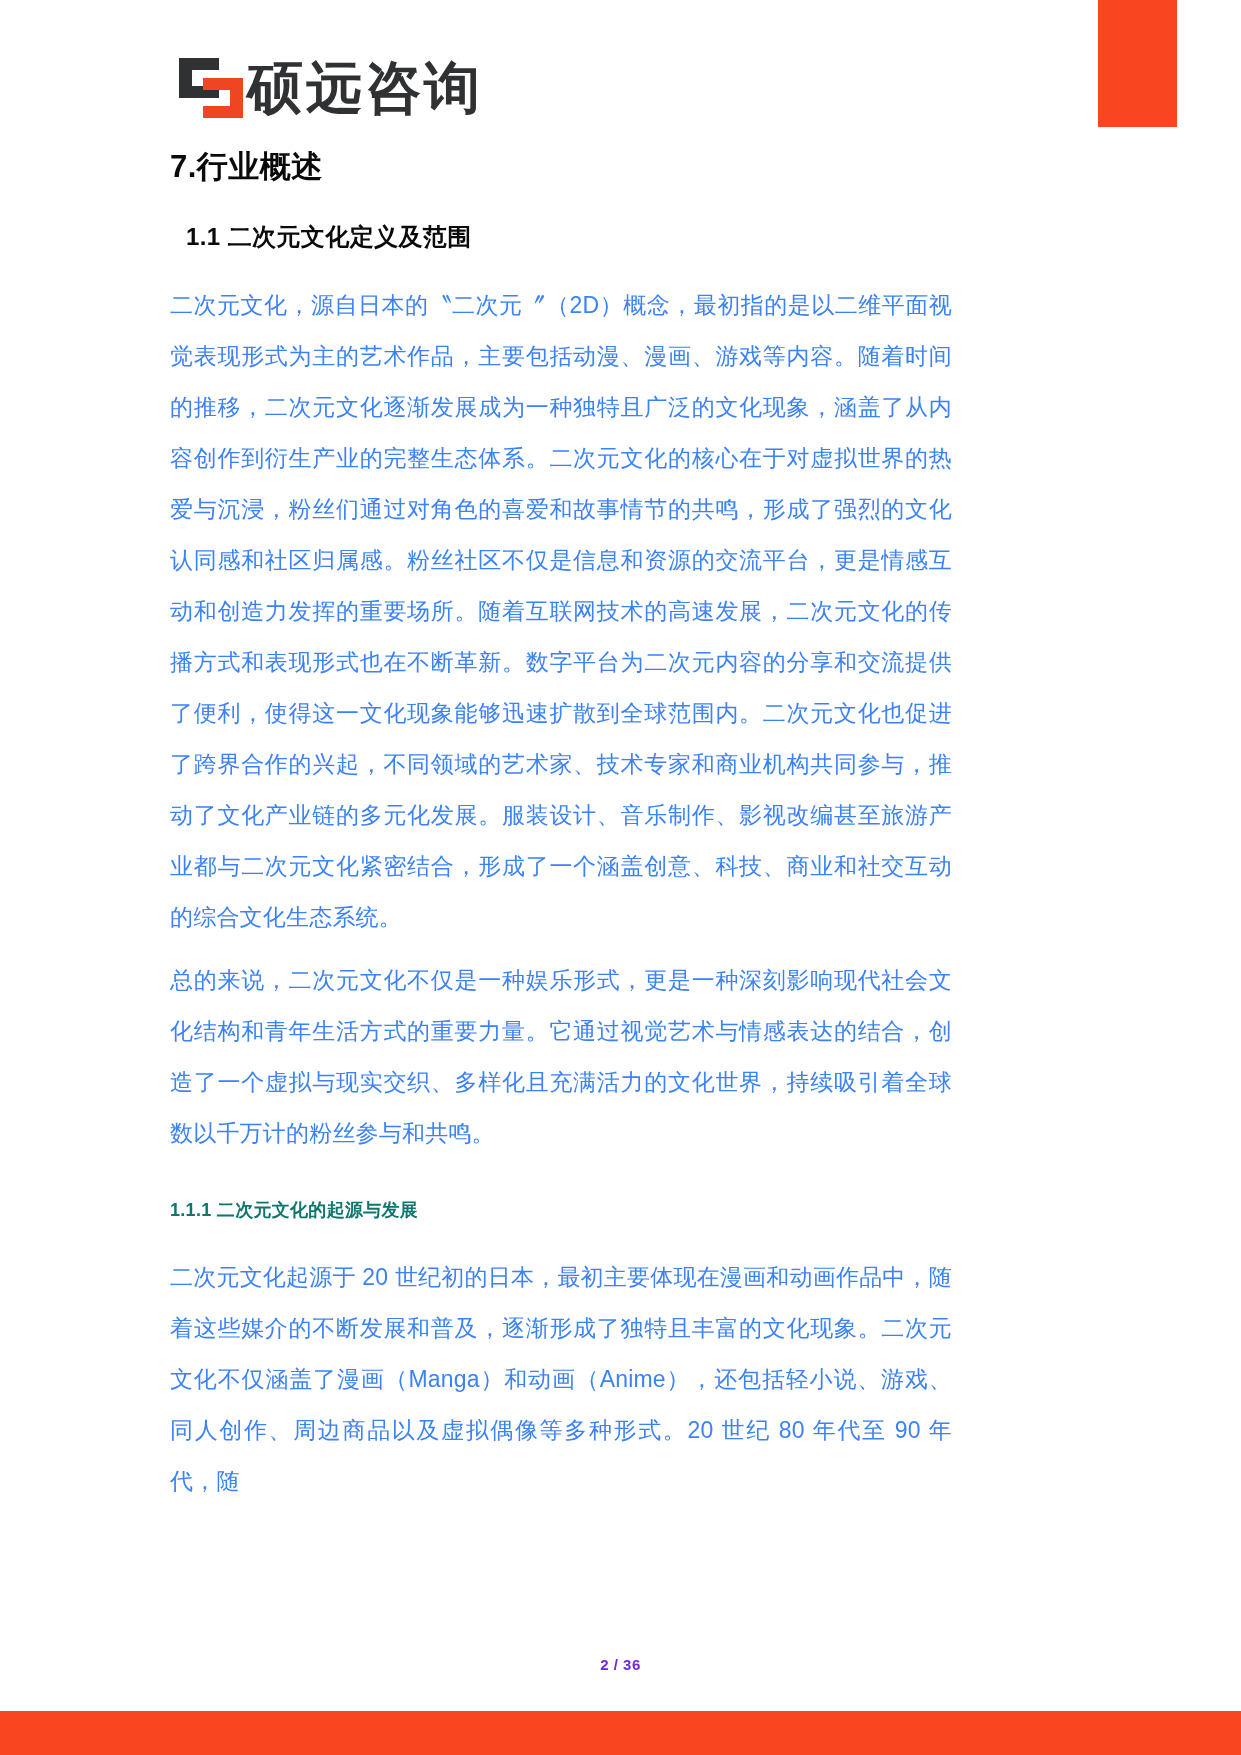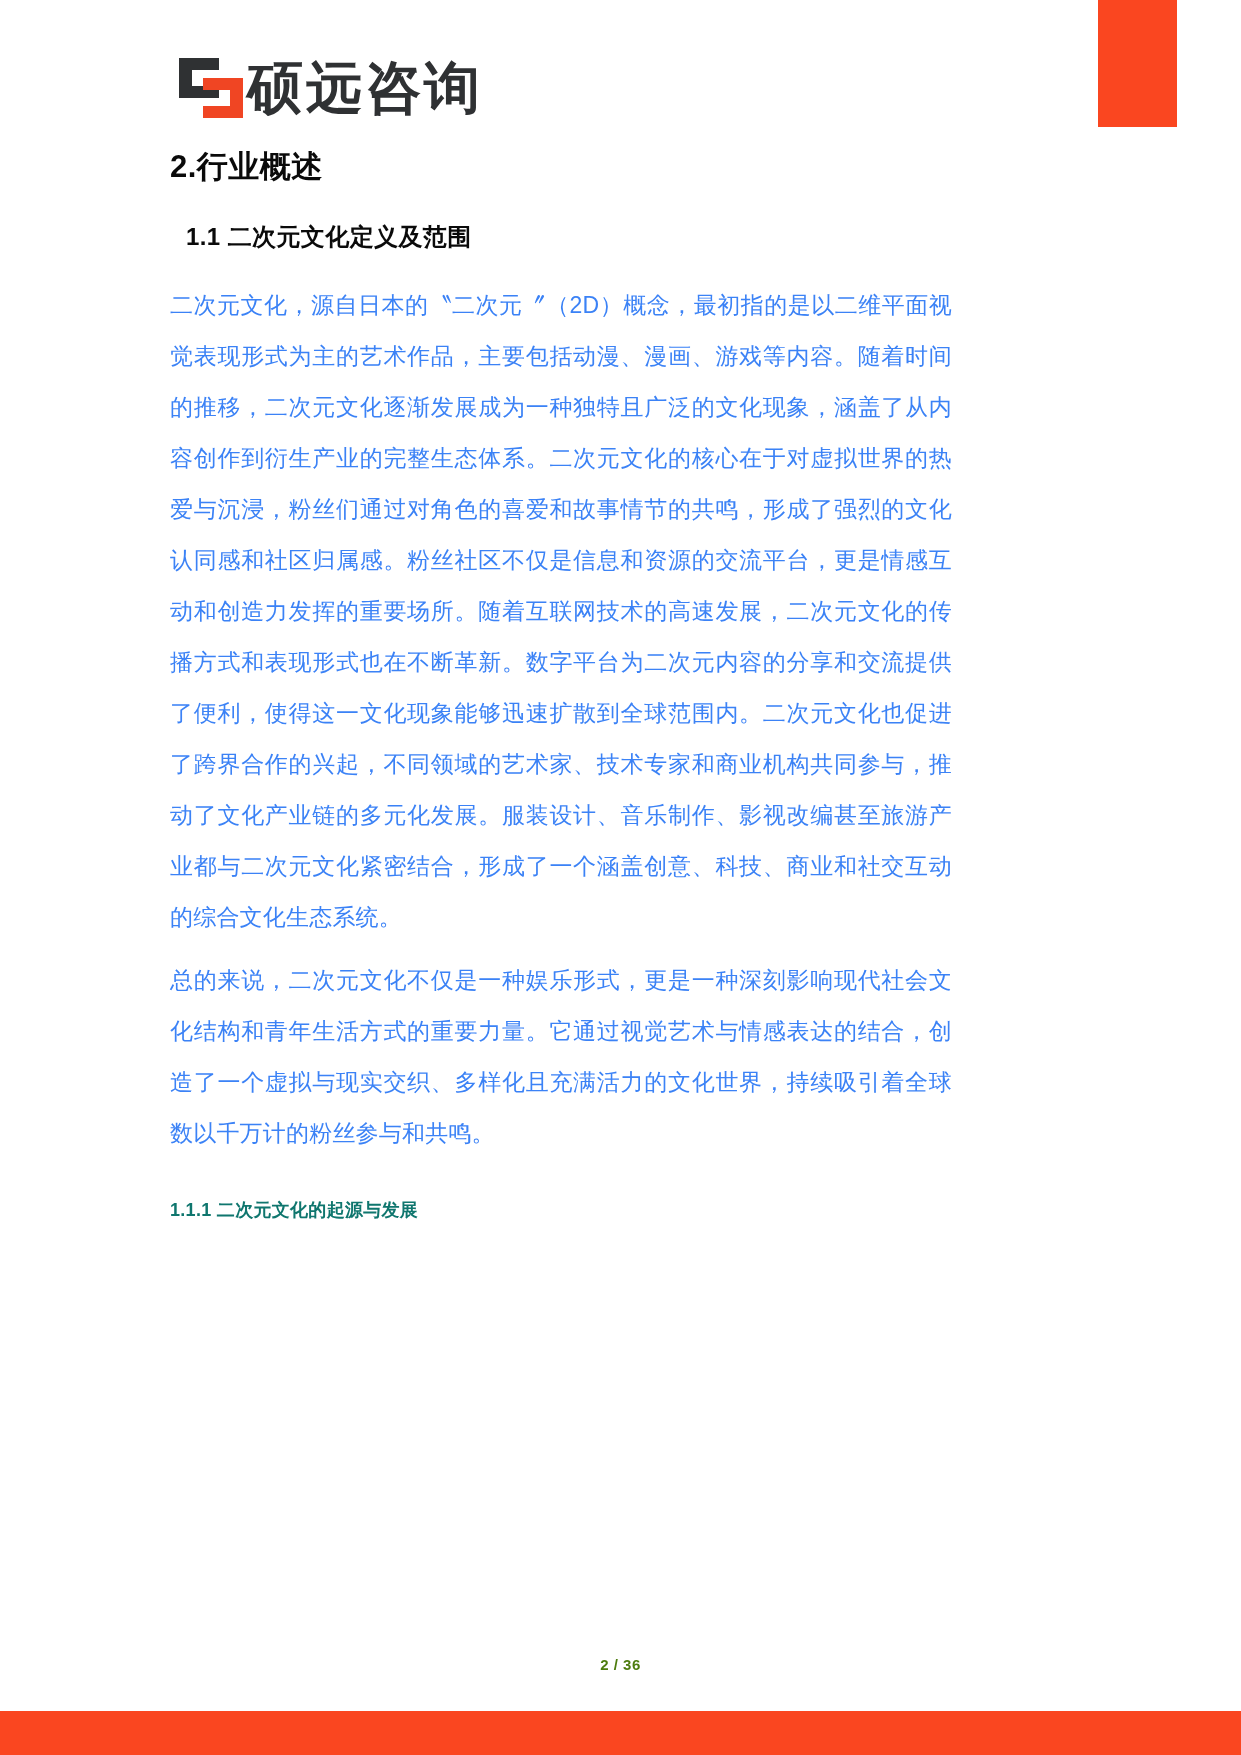--- a/index.html
+++ b/index.html
@@ -112,21 +112,21 @@
 
   
   .page-number {
     position: absolute;
     left: 0;
     right: 0;
     bottom: 82px;
     text-align: center;
     font-size: 15px;
     font-weight: 700;
-    color: #4d7c0f;
+    color: #6d28d9;
     letter-spacing: 0.5px;
   }
 </style>
 </head>
 <body>
 
 <div class="corner-block"></div>
 <div class="footer-bar"></div>
 <div class="footer-bar-notch"></div>
 
@@ -137,26 +137,27 @@
       <path d="M4 6 H44 V18 H17 V34 H44 V46 H4 Z" fill="#2f3133"></path>
 
       <path d="M68 26 V66 H28 V54 H55 V38 H28 V26 Z" fill="#F04523"></path>
     </svg>
   </span>
   <span class="logo-word">硕远咨询</span>
 </div>
 
 <div class="page-body">
 
-  <h1 class="doc-h1">2.行业概述</h1>
+  <h1 class="doc-h1">7.行业概述</h1>
 
   <h2 class="doc-h2">1.1  二次元文化定义及范围</h2>
 
   <p class="doc-p">二次元文化，源自日本的〝二次元〞（2D）概念，最初指的是以二维平面视觉表现形式为主的艺术作品，主要包括动漫、漫画、游戏等内容。随着时间的推移，二次元文化逐渐发展成为一种独特且广泛的文化现象，涵盖了从内容创作到衍生产业的完整生态体系。二次元文化的核心在于对虚拟世界的热爱与沉浸，粉丝们通过对角色的喜爱和故事情节的共鸣，形成了强烈的文化认同感和社区归属感。粉丝社区不仅是信息和资源的交流平台，更是情感互动和创造力发挥的重要场所。随着互联网技术的高速发展，二次元文化的传播方式和表现形式也在不断革新。数字平台为二次元内容的分享和交流提供了便利，使得这一文化现象能够迅速扩散到全球范围内。二次元文化也促进了跨界合作的兴起，不同领域的艺术家、技术专家和商业机构共同参与，推动了文化产业链的多元化发展。服装设计、音乐制作、影视改编甚至旅游产业都与二次元文化紧密结合，形成了一个涵盖创意、科技、商业和社交互动的综合文化生态系统。</p>
 
   <p class="doc-p">总的来说，二次元文化不仅是一种娱乐形式，更是一种深刻影响现代社会文化结构和青年生活方式的重要力量。它通过视觉艺术与情感表达的结合，创造了一个虚拟与现实交织、多样化且充满活力的文化世界，持续吸引着全球数以千万计的粉丝参与和共鸣。</p>
 
   <h3 class="doc-h3">1.1.1  二次元文化的起源与发展</h3>
 
+  <p class="doc-p last">二次元文化起源于 20 世纪初的日本，最初主要体现在漫画和动画作品中，随着这些媒介的不断发展和普及，逐渐形成了独特且丰富的文化现象。二次元文化不仅涵盖了漫画（Manga）和动画（Anime），还包括轻小说、游戏、同人创作、周边商品以及虚拟偶像等多种形式。20 世纪 80 年代至 90 年代，随</p>
 
 </div>
 
 <div class="page-number">2 / 36</div>
 
 </body></html>

